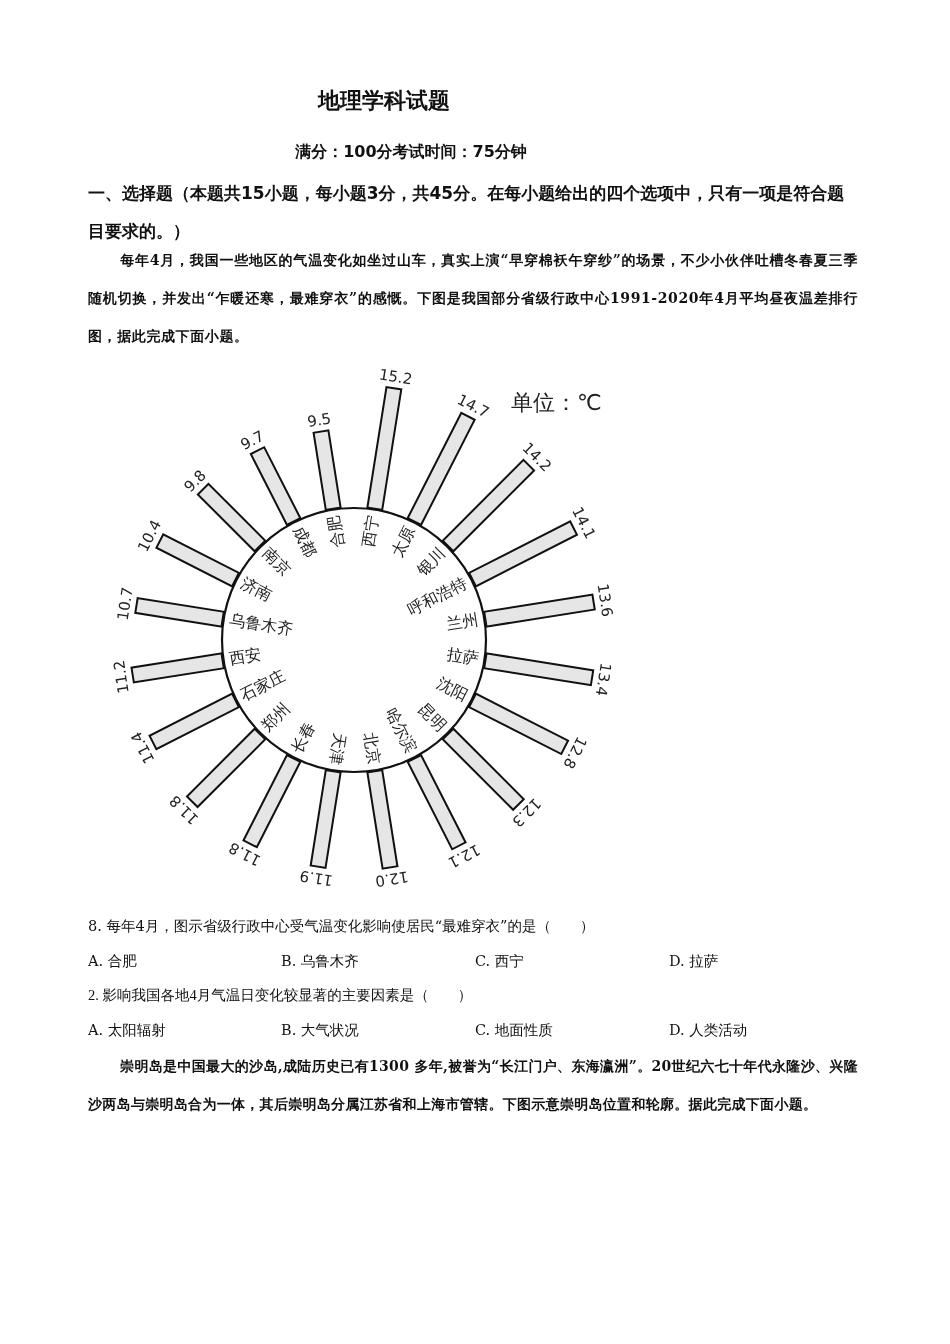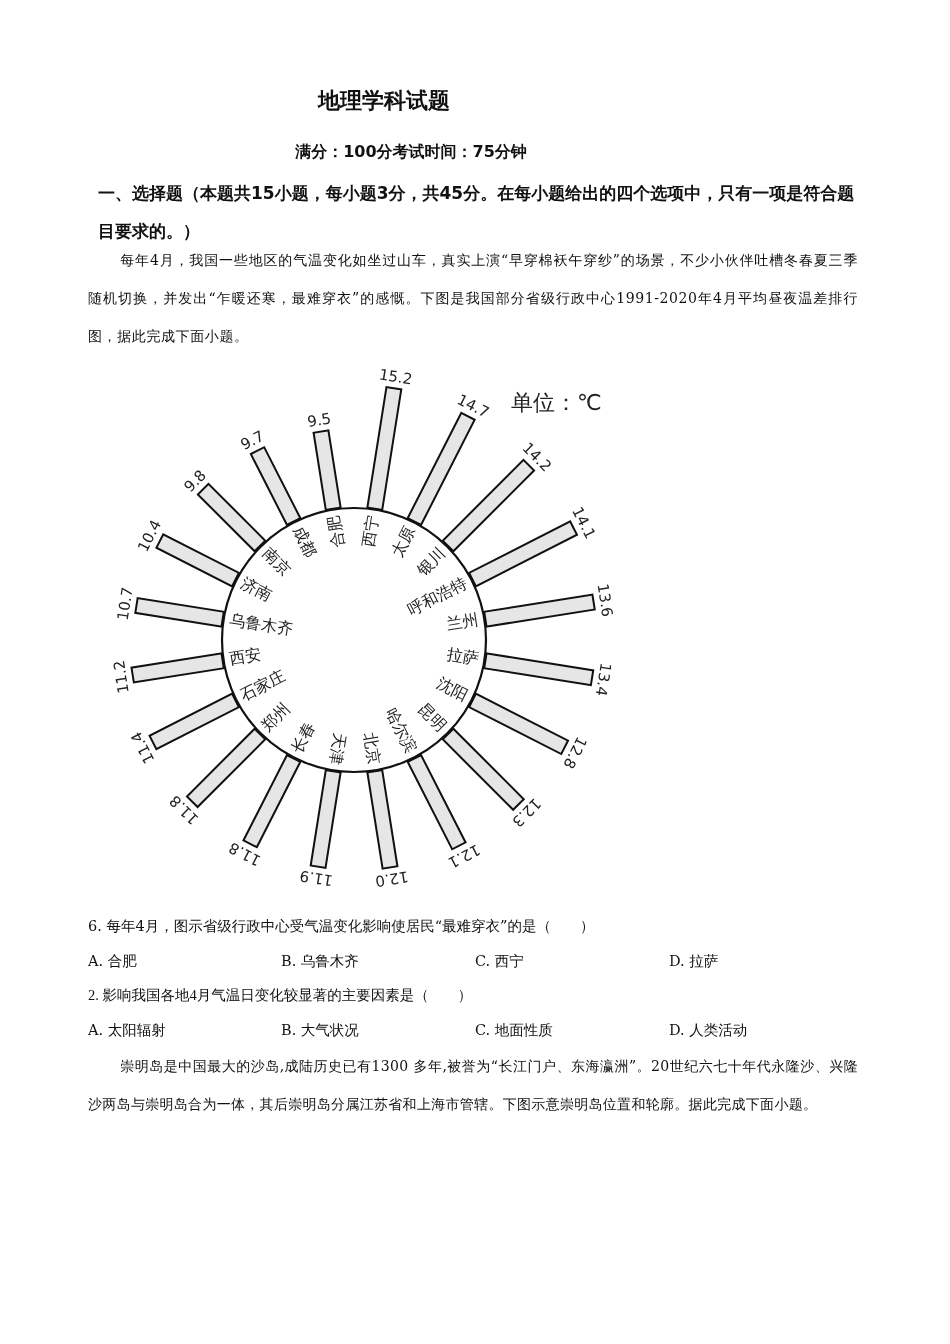--- a/index.html
+++ b/index.html
@@ -4,23 +4,23 @@
 <style>
   html, body { margin: 0; padding: 0; background: #ffffff; }
   body { width: 950px; height: 1344px; position: relative; overflow: hidden;
          font-family: "DejaVu Serif", "Liberation Serif", serif; color: #111; }
   .title { position: absolute; top: 86px; left: 0; width: 768px; text-align: center;
            font-family: "DejaVu Sans", "Liberation Sans", sans-serif; font-weight: bold; font-size: 22px; }
   .subtitle { position: absolute; top: 142px; left: 0; width: 822px; text-align: center;
               font-family: "DejaVu Sans", "Liberation Sans", sans-serif; font-weight: bold; font-size: 16px; }
   .section { position: absolute; left: 88px; width: 770px; top: 174px;
              font-family: "DejaVu Sans", "Liberation Sans", sans-serif; font-weight: bold;
-             font-size: 17px; line-height: 38px; margin-left: 10px; }
+             font-size: 17px; line-height: 38px; }
   .para { position: absolute; left: 88px; width: 770px; font-size: 14px; line-height: 38px;
-          text-align: justify; letter-spacing: 0.6px; }
+          text-align: justify; letter-spacing: 0.6px; font-weight: bold; }
   .para .indent { display: inline-block; width: 32px; }
   #p1 { top: 241px; }
   #p2 { top: 1047px; letter-spacing: 0.3px; }
   .q { position: absolute; left: 88px; font-size: 14.5px; }
   #q1 { top: 917px; }
   #q2 { top: 986px; font-family: Liberation Serif, serif; }
   .opts { position: absolute; left: 88px; width: 780px; font-size: 14.5px; }
   #q1opts { top: 952px; }
   #q2opts { top: 1021px; }
   .opt { position: absolute; top: 0; }
@@ -139,21 +139,21 @@
       <text x="-126" y="0" text-anchor="start" dominant-baseline="middle" font-family="&quot;DejaVu Sans&quot;, &quot;Liberation Sans&quot;, sans-serif" font-size="16" fill="#222" transform="rotate(180)">成都</text>
     </g>
     <g transform="translate(354,640) rotate(261)">
       <rect x="133" y="-7.5" width="78" height="15" fill="#e6e6e6" stroke="#111111" stroke-width="2"></rect>
       <text transform="translate(222,0) rotate(90)" text-anchor="middle" dominant-baseline="middle" font-family="&quot;DejaVu Sans&quot;, &quot;Liberation Sans&quot;, sans-serif" font-size="15" fill="#222">9.5</text>
       <text x="126" y="0" text-anchor="end" dominant-baseline="middle" font-family="&quot;DejaVu Sans&quot;, &quot;Liberation Sans&quot;, sans-serif" font-size="16" fill="#222">合肥</text>
     </g>
   </svg>
 <div class="unit">单位：℃</div>
 
-<div class="q" id="q1">6. 每年4月，图示省级行政中心受气温变化影响使居民“最难穿衣”的是（　　）</div>
+<div class="q" id="q1">8. 每年4月，图示省级行政中心受气温变化影响使居民“最难穿衣”的是（　　）</div>
 <div class="opts" id="q1opts">
   <span class="opt">A. 合肥</span>
   <span class="opt">B. 乌鲁木齐</span>
   <span class="opt">C. 西宁</span>
   <span class="opt">D. 拉萨</span>
 </div>
 
 <div class="q" id="q2">2. 影响我国各地4月气温日变化较显著的主要因素是（　　）</div>
 <div class="opts" id="q2opts">
   <span class="opt">A. 太阳辐射</span>

